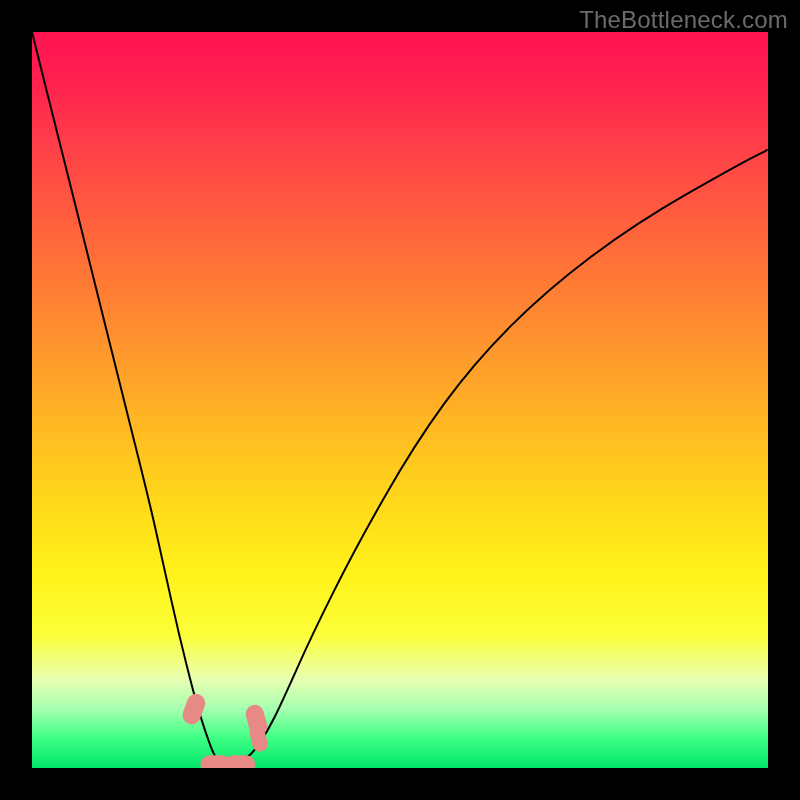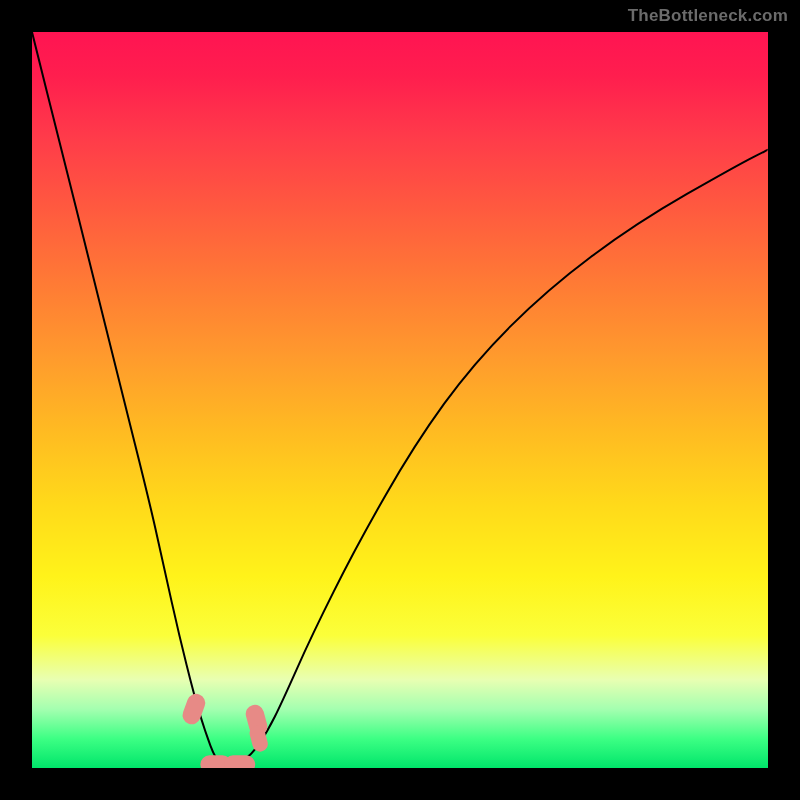--- a/index.html
+++ b/index.html
@@ -41,23 +41,23 @@
       #a4ffb0 92%,
       #3dff84 96%,
       #00e56a 100%
     );
   }
   .watermark {
     position: absolute;
     top: 6px;
     right: 12px;
     color: #6b6b6b;
-    font-size: 17px;
+    font-size: 24px;
     letter-spacing: 0.2px;
-    font-weight: 700;
+    font-weight: 400;
   }
   svg.curve {
     position: absolute;
     left: 0;
     top: 0;
     width: 736px;
     height: 736px;
   }
   .curve path {
     fill: none;

